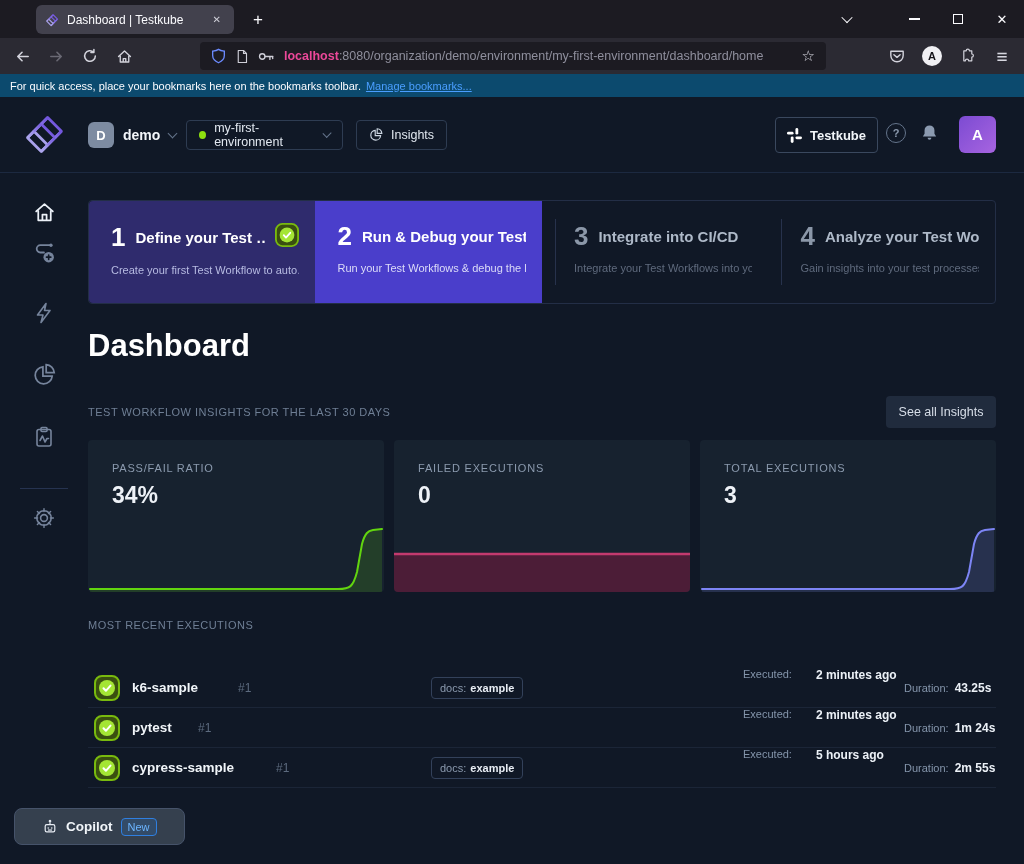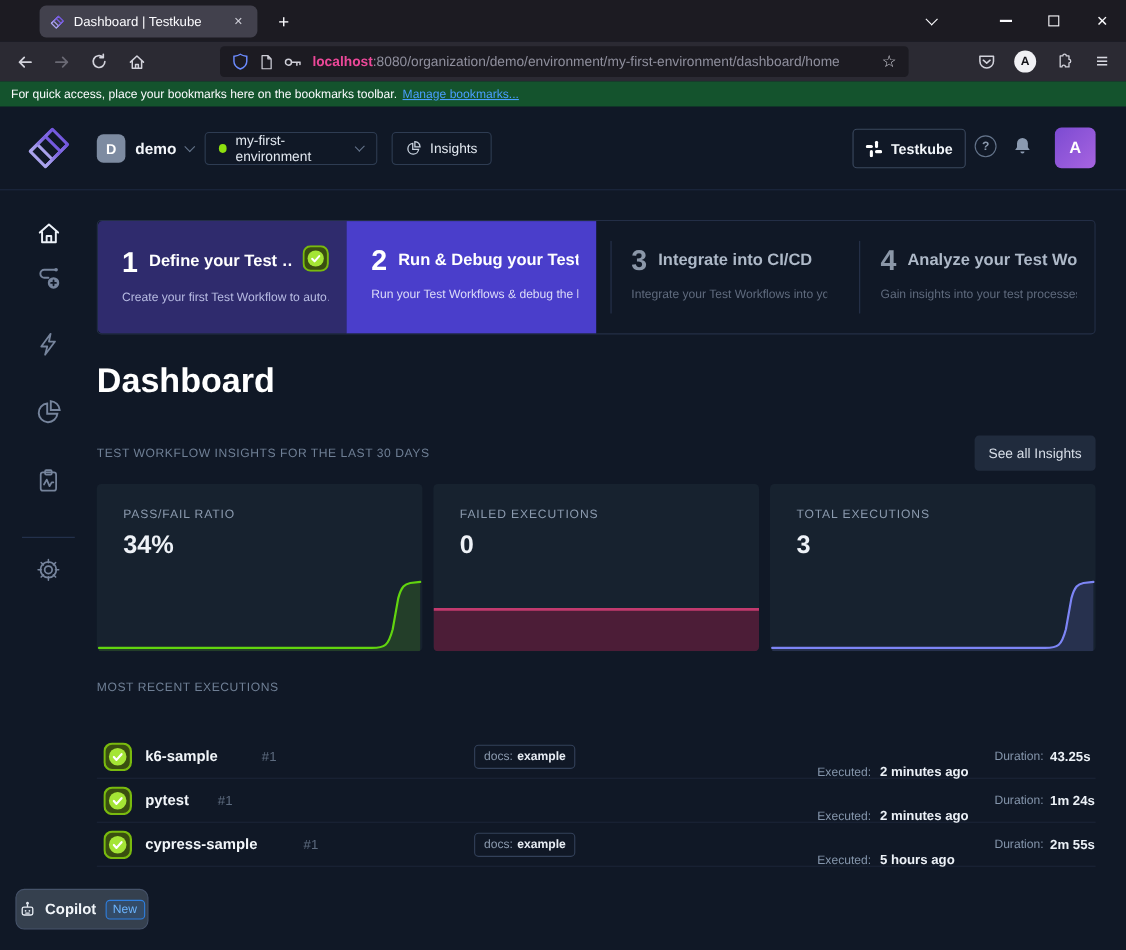--- a/index.html
+++ b/index.html
@@ -32,21 +32,21 @@
   .urlbar { position:absolute; left:200px; top:4px; width:626px; height:28px; background:#1c1b22;
     border-radius:4px; display:flex; align-items:center; gap:9px; padding:0 11px; }
   .url-text { font-size:12.5px; color:#8f8f9d; white-space:nowrap; overflow:hidden; flex:1; }
   .url-host { color:#ec4899; font-weight:600; }
   .url-star { color:#d7d7e0; font-size:15px; }
   .nav-right { position:absolute; right:8px; top:4px; display:flex; gap:7px; align-items:center; }
   .acct-circle { width:20px; height:20px; border-radius:50%; background:#f0f0f4; color:#15141a;
     font-size:11px; font-weight:700; display:flex; align-items:center; justify-content:center; }
   .menu-glyph { font-size:19px; color:#d7d7e0; line-height:1; }
 
-  .bookmarksbar { position:absolute; top:74px; left:0; width:1024px; height:23px; background:#14532d;
+  .bookmarksbar { position:absolute; top:74px; left:0; width:1024px; height:23px; background:#0c4a6e;
     display:flex; align-items:center; gap:5px; padding-left:10px; font-size:11px; color:#fbfbfe; }
   .bm-link { color:#4a9eff; text-decoration:underline; }
 
   
   .app { position:absolute; top:97px; left:0; width:1024px; height:767px; background:#101826; }
   .app-header { position:absolute; top:0; left:0; width:1024px; height:76px; border-bottom:1px solid #1c2940; }
   .logo { position:absolute; left:22px; top:15px; }
   .org { position:absolute; left:88px; top:24px; height:28px; display:flex; align-items:center; gap:9px; }
   .org-avatar { width:26px; height:26px; border-radius:6px; background:#7d8ba1; color:#fff;
     font-weight:700; font-size:13px; display:flex; align-items:center; justify-content:center; }
@@ -67,21 +67,21 @@
   .user-avatar { position:absolute; left:959px; top:19px; width:37px; height:37px; border-radius:6px;
     background:linear-gradient(135deg,#7c4bd2 0%,#a764e0 100%); color:#fff; font-size:15px; font-weight:700;
     display:flex; align-items:center; justify-content:center; }
 
   .sidebar { position:absolute; top:76px; left:0; width:88px; height:691px; }
   .side-btn { position:absolute; left:24px; width:40px; height:40px; display:flex; align-items:center; justify-content:center; border-radius:6px; }
   .side-divider { position:absolute; left:20px; width:48px; height:1px; background:#263350; top:315px; }
 
   .copilot { position:absolute; left:14px; top:711px; height:37px; background:#35404e;
     border:1px solid #46536a; border-radius:8px; display:flex; align-items:center; gap:8px;
-    padding:0 2px; }
+    padding:0 27px; }
   .copilot-label { color:#f1f5f9; font-size:13.5px; font-weight:700; }
   .new-badge { border:1px solid #2f7fe0; background:rgba(47,127,224,0.18); color:#6cb5ff;
     font-size:11px; padding:2px 6px; border-radius:4px; }
 
   .main { position:absolute; left:88px; top:76px; width:936px; height:691px; }
 
   .steps { position:absolute; left:0; top:27px; width:908px; height:104px; display:flex;
     border:1px solid #232e46; border-radius:4px; }
   .step { width:227px; position:relative; padding:22px 16px 0 22px; overflow:hidden; }
   .step-1 { background:#2f2b6d; border-radius:4px 0 0 4px; }
@@ -114,21 +114,21 @@
 
   .recent-caption { position:absolute; left:0; top:446px; font-size:11px; letter-spacing:0.5px; color:#6f7f95; }
   .rows { position:absolute; left:0; top:495px; width:908px; }
   .row { position:relative; height:40px; border-bottom:1px solid #1b2537; }
   .row-status { position:absolute; left:6px; top:7px; }
   .row-name { position:absolute; left:44px; top:12px; font-size:13.5px; font-weight:600; color:#f1f5f9; }
   .row-num { position:absolute; left:150px; top:13px; font-size:12px; color:#5c6a7e; }
   .row-tag { position:absolute; left:343px; top:9px; height:22px; border:1px solid #33415a; border-radius:4px;
     display:flex; align-items:center; gap:4px; padding:0 8px; font-size:11px; }
   .tag-key { color:#8b9aae; } .tag-val { color:#e8edf4; font-weight:600; }
-  .row-exec { position:absolute; left:655px; top:0; height:40px; display:flex; align-items:flex-end; gap:8px; }
+  .row-exec { position:absolute; left:655px; top:0; height:40px; display:flex; align-items:flex-start; gap:24px; }
   .row-dur { position:absolute; left:816px; top:0; height:40px; display:flex; align-items:center; gap:6px; }
   .meta-label { font-size:11px; color:#8495ab; }
   .meta-value { font-size:12px; font-weight:700; color:#ecf1f7; }
 </style>
 </head>
 <body>
 
 <div class="screen">
 
   <div class="titlebar">

